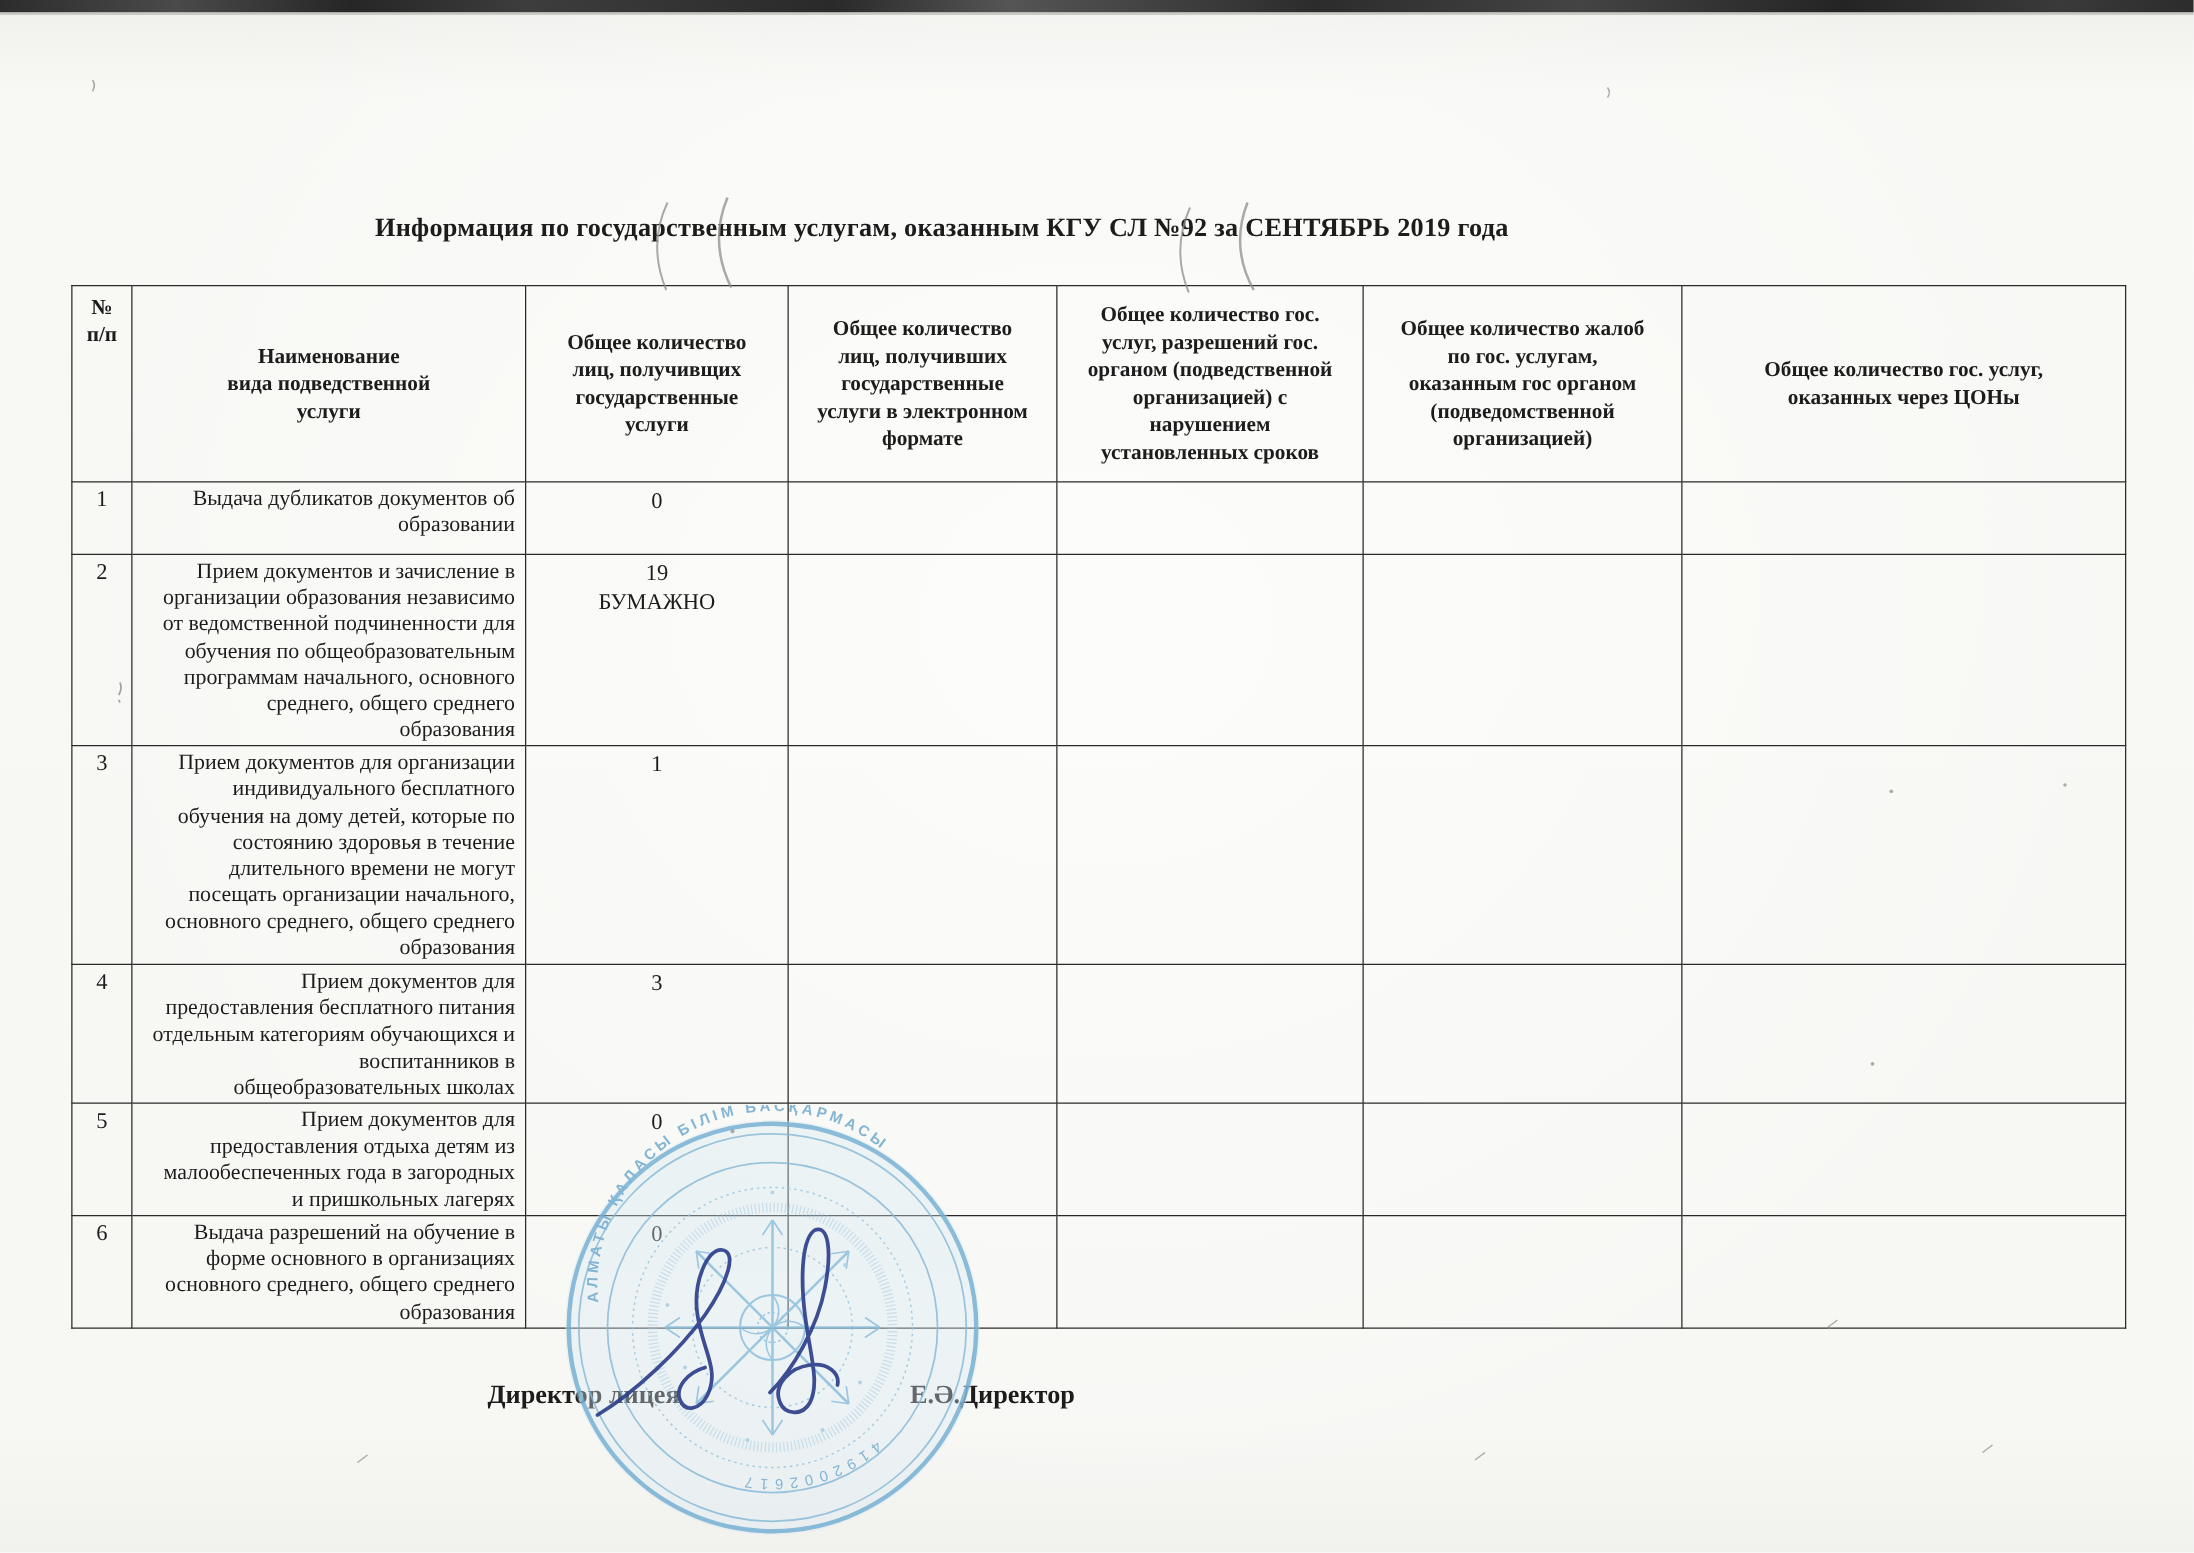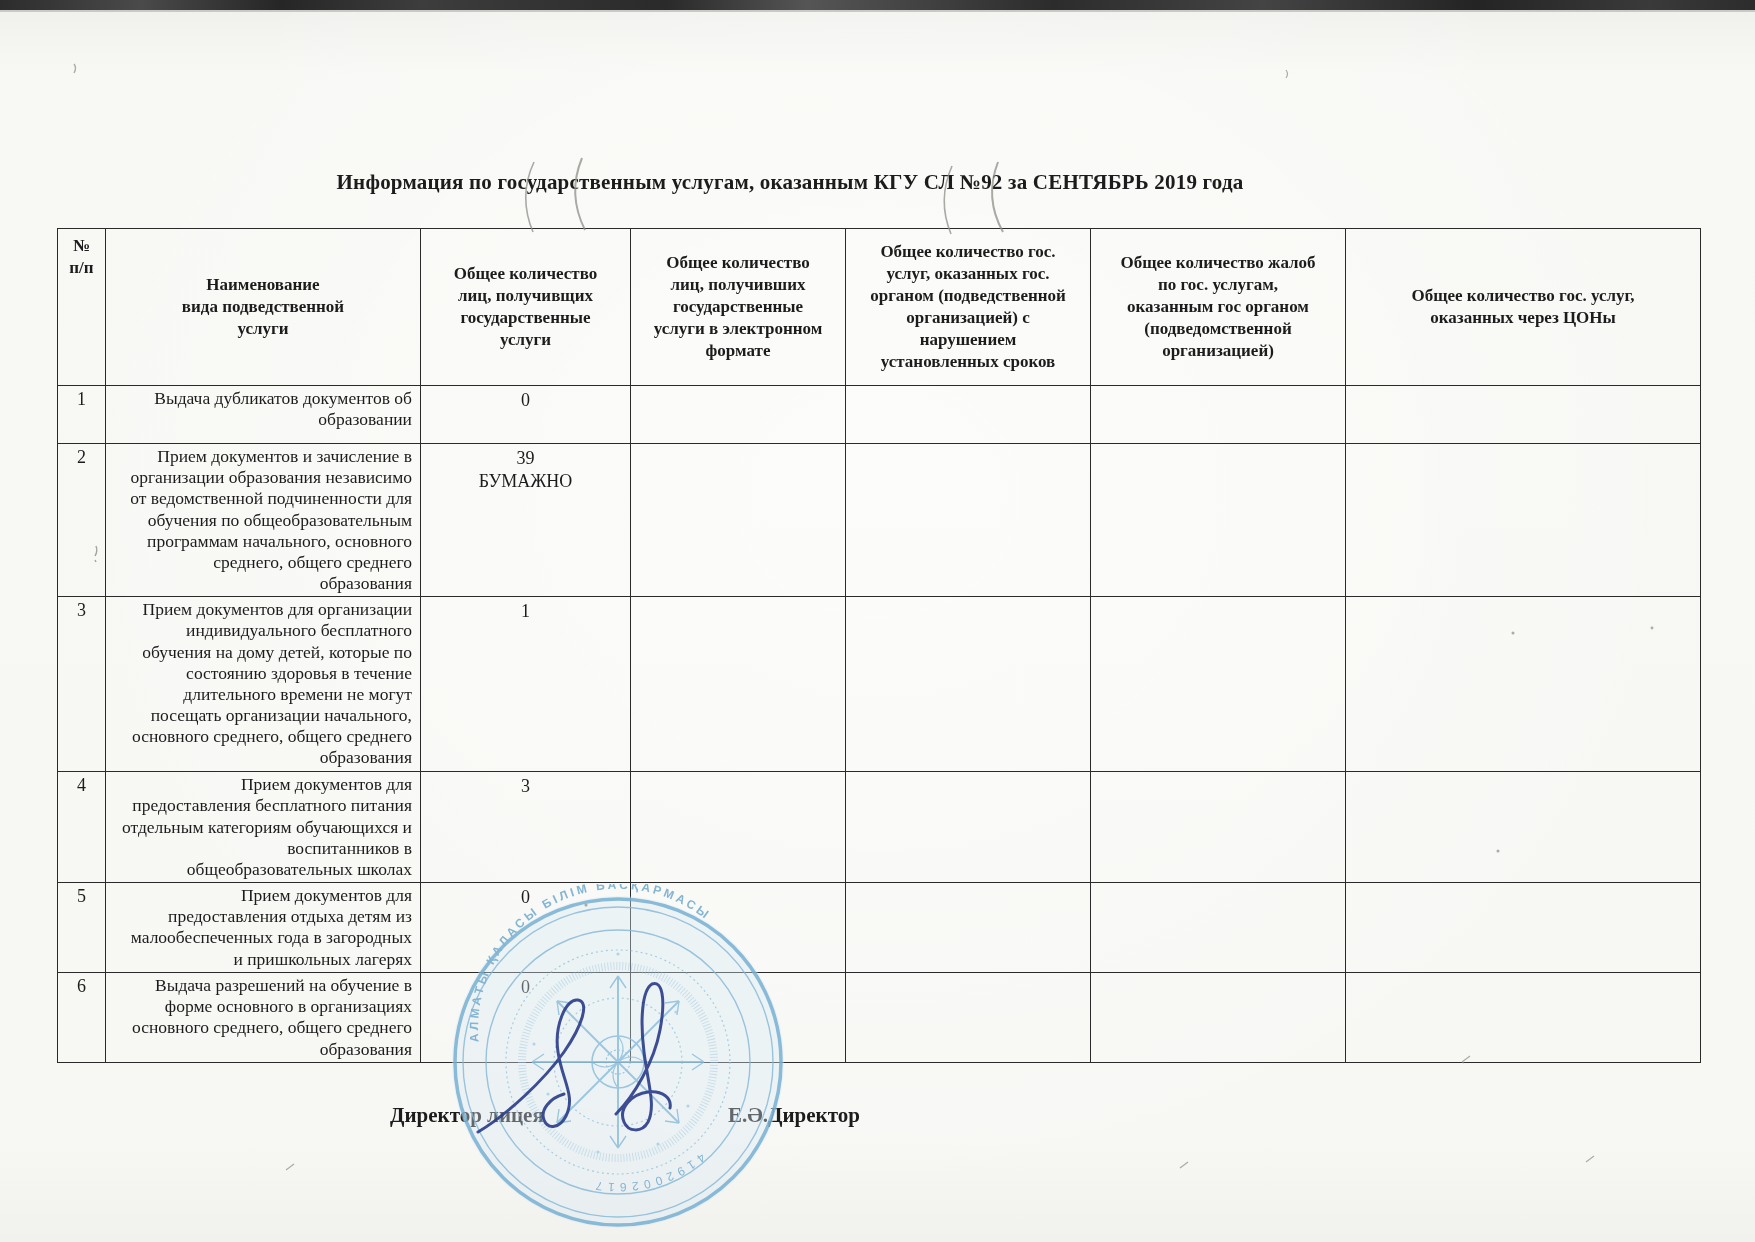--- a/index.html
+++ b/index.html
@@ -11,21 +11,21 @@
     font-family:"Liberation Serif","DejaVu Serif",serif;
     color:#1c1c1c;
   }
   .scan-strip{
     position:absolute;left:0;top:0;width:1755px;height:10px;
     background:linear-gradient(90deg,#2c2c2c 0%,#4a4a4a 8%,#262626 16%,#3d3d3d 24%,#2a2a2a 38%,#555 46%,#2c2c2c 60%,#444 72%,#242424 84%,#3a3a3a 94%,#2c2c2c 100%);
   }
   .scan-strip-edge{position:absolute;left:0;top:10px;width:1755px;height:2px;background:#c9c9c5;}
   .doc-title{
     position:absolute;left:300px;top:170px;width:980px;
-    font-size:21px;font-weight:bold;text-align:center;letter-spacing:.2px;
+    font-size:21px;font-weight:bold;text-align:left;letter-spacing:.2px;
     white-space:pre-line;
   }
   table.report{
     position:absolute;left:57px;top:228px;width:1643px;
     border-collapse:collapse;table-layout:fixed;
   }
   table.report th, table.report td{
     border:1.5px solid #2a2a2a;
     overflow:hidden;
   }
@@ -78,21 +78,21 @@
       <th>Общее количество
 лиц, получивщих
 государственные
 услуги</th>
       <th>Общее количество
 лиц, получивших
 государственные
 услуги в электронном
 формате</th>
       <th>Общее количество гос.
-услуг, оказанных гос.
+услуг, разрешений гос.
 органом (подведственной
 организацией) с
 нарушением
 установленных сроков</th>
       <th>Общее количество жалоб
 по гос. услугам,
 оказанным гос органом
 (подведомственной
 организацией)</th>
       <th>Общее количество гос. услуг,
@@ -105,21 +105,21 @@
       <td class="cell-name">Выдача дубликатов документов об образовании</td>
       <td class="cell-val">0</td>
       <td class="cell-val"></td>
       <td class="cell-val"></td>
       <td class="cell-val"></td>
       <td class="cell-val"></td>
     </tr>
     <tr class="r1">
       <td class="cell-num">2</td>
       <td class="cell-name">Прием документов и зачисление в организации образования независимо от ведомственной подчиненности для обучения по общеобразовательным программам начального, основного среднего, общего среднего образования</td>
-      <td class="cell-val">39
+      <td class="cell-val">19
 БУМАЖНО</td>
       <td class="cell-val"></td>
       <td class="cell-val"></td>
       <td class="cell-val"></td>
       <td class="cell-val"></td>
     </tr>
     <tr class="r2">
       <td class="cell-num">3</td>
       <td class="cell-name">Прием документов для организации индивидуального бесплатного обучения на дому детей, которые по состоянию здоровья в течение длительного времени не могут посещать организации начального, основного среднего, общего среднего образования</td>
       <td class="cell-val">1</td>

